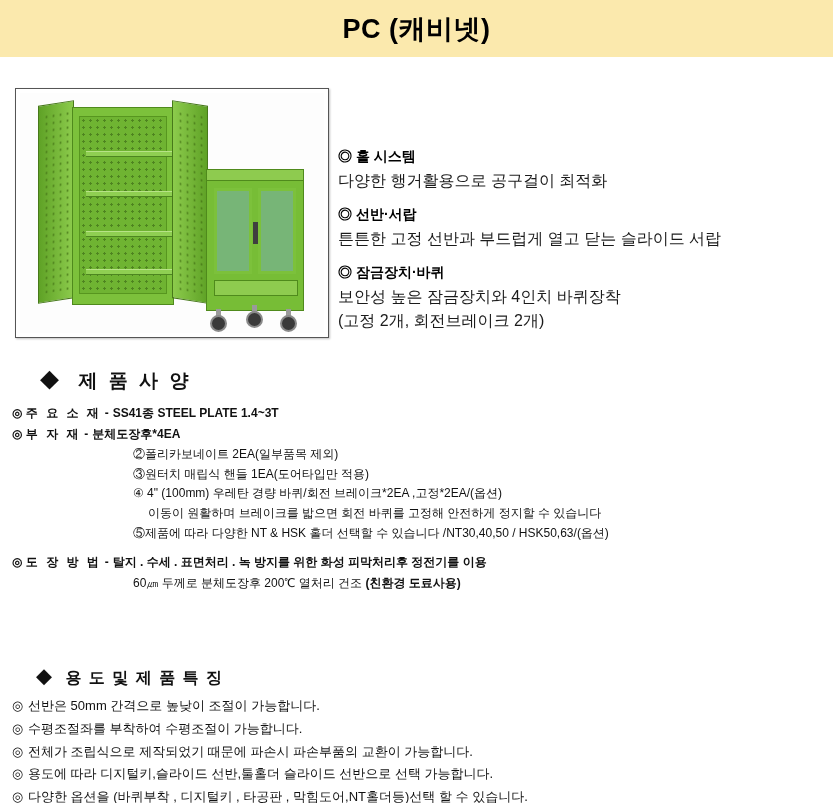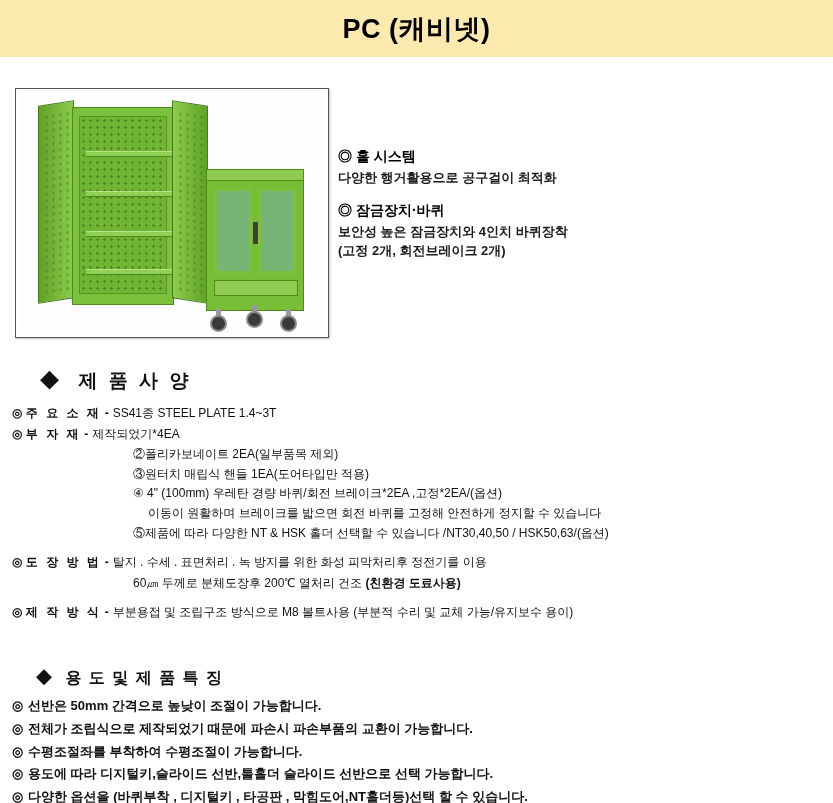--- a/index.html
+++ b/index.html
@@ -190,24 +190,23 @@
   .feat {
     margin-bottom: 14px;
   }
   .feat-head {
     font-size: 14px;
     font-weight: bold;
     color: #000000;
     margin-bottom: 3px;
   }
   .feat-body {
-    font-size: 13px;
+    font-size: 16px;
     color: #1a1a1a;
     line-height: 1.45;
-    font-weight: bold;
   }
   
   .spec-title {
     position: absolute;
     left: 40px;
     top: 368px;
     font-size: 19px;
     font-weight: bold;
     letter-spacing: 3px;
   }
@@ -228,20 +227,21 @@
     flex: 0 0 auto;
     font-weight: bold;
     white-space: nowrap;
   }
   .spec-label .lbl-spaced {
     letter-spacing: 2.5px;
   }
   .spec-value {
     flex: 1 1 auto;
     padding-left: 4px;
+    font-weight: bold;
   }
   .sub-line {
     padding-left: 121px;
     margin-bottom: 1px;
   }
   .sub-line.indent2 {
     padding-left: 136px;
   }
   .gap-before {
     margin-top: 11px;
@@ -262,21 +262,20 @@
   .usage-list {
     position: absolute;
     left: 12px;
     top: 696px;
     width: 810px;
     font-size: 13px;
     line-height: 1.6;
   }
   .usage-item {
     margin-bottom: 2px;
-    font-weight: bold;
   }
   .mark {
     display: inline-block;
     width: 16px;
   }
 </style>
 </head>
 <body>
 
 <div class="page">
@@ -322,20 +321,27 @@
   <div class="features">
 
     <div class="feat">
       <div class="feat-head">
         <span>◎</span>
         <span>홀 시스템</span>
       </div>
       <div class="feat-body">다양한 행거활용으로 공구걸이 최적화</div>
     </div>
 
+    <div class="feat">
+      <div class="feat-head">
+        <span>◎</span>
+        <span>선반·서랍</span>
+      </div>
+      <div class="feat-body">튼튼한 고정 선반과 부드럽게 열고 닫는 슬라이드 서랍</div>
+    </div>
 
     <div class="feat">
       <div class="feat-head">
         <span>◎</span>
         <span>잠금장치·바퀴</span>
       </div>
       <div class="feat-body">보안성 높은 잠금장치와 4인치 바퀴장착</div>
       <div class="feat-body">(고정 2개, 회전브레이크 2개)</div>
     </div>
 
@@ -356,65 +362,57 @@
       </div>
       <div class="spec-value">SS41종 STEEL PLATE 1.4~3T</div>
     </div>
 
     <div class="spec-row">
       <div class="spec-label">
         <span>◎</span>
         <span class="lbl-spaced">부  자  재</span>
         <span>-</span>
       </div>
-      <div class="spec-value">제작되었기*4EA</div>
+      <div class="spec-value">분체도장후*4EA</div>
     </div>
     <div class="sub-line">②폴리카보네이트 2EA(일부품목 제외)</div>
     <div class="sub-line">③원터치 매립식 핸들 1EA(도어타입만 적용)</div>
     <div class="sub-line">④ 4" (100mm) 우레탄 경량 바퀴/회전 브레이크*2EA ,고정*2EA/(옵션)</div>
     <div class="sub-line indent2">이동이 원활하며 브레이크를 밟으면 회전 바퀴를 고정해 안전하게  정지할 수 있습니다</div>
     <div class="sub-line">⑤제품에 따라 다양한 NT &amp; HSK 홀더 선택할 수 있습니다 /NT30,40,50 / HSK50,63/(옵션)</div>
 
     <div class="spec-row gap-before">
       <div class="spec-label">
         <span>◎</span>
         <span class="lbl-spaced">도 장 방 법</span>
         <span>-</span>
       </div>
       <div class="spec-value">탈지 . 수세 . 표면처리 . 녹 방지를 위한 화성 피막처리후 정전기를 이용</div>
     </div>
     <div class="sub-line">
       <span>60㎛ 두께로 분체도장후 200℃ 열처리 건조 </span><span class="bold">(친환경 도료사용)</span>
     </div>
 
-    <div class="spec-row gap-before">
-      <div class="spec-label">
-        <span>◎</span>
-        <span class="lbl-spaced">제 작 방 식</span>
-        <span>-</span>
-      </div>
-      <div class="spec-value">부분용접 및 조립구조 방식으로 M8 볼트사용 (부분적 수리 및 교체 가능/유지보수 용이)</div>
-    </div>
 
   </div>
 
   <div class="usage-title">
     <span>◆</span>
     &nbsp;<span>용 도 및  제 품 특 징</span>
   </div>
 
   <div class="usage-list">
     <div class="usage-item">
       <span class="mark">◎</span><span>선반은 50mm 간격으로 높낮이 조절이 가능합니다.</span>
     </div>
     <div class="usage-item">
+      <span class="mark">◎</span><span>수평조절좌를 부착하여 수평조절이 가능합니다.</span>
+    </div>
+    <div class="usage-item">
       <span class="mark">◎</span><span>전체가 조립식으로 제작되었기 때문에 파손시 파손부품의 교환이 가능합니다.</span>
-    </div>
-    <div class="usage-item">
-      <span class="mark">◎</span><span>수평조절좌를 부착하여 수평조절이 가능합니다.</span>
     </div>
     <div class="usage-item">
       <span class="mark">◎</span><span>용도에 따라 디지털키,슬라이드 선반,툴홀더 슬라이드 선반으로 선택 가능합니다.</span>
     </div>
     <div class="usage-item">
       <span class="mark">◎</span><span>다양한 옵션을 (바퀴부착 , 디지털키 , 타공판 , 막힘도어,NT홀더등)선택 할 수 있습니다.</span>
     </div>
   </div>
 
 </div>

